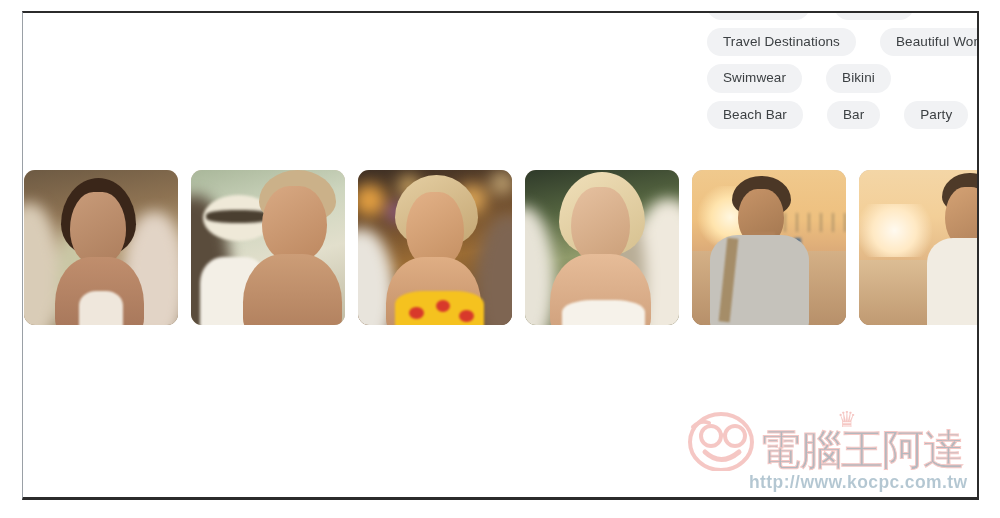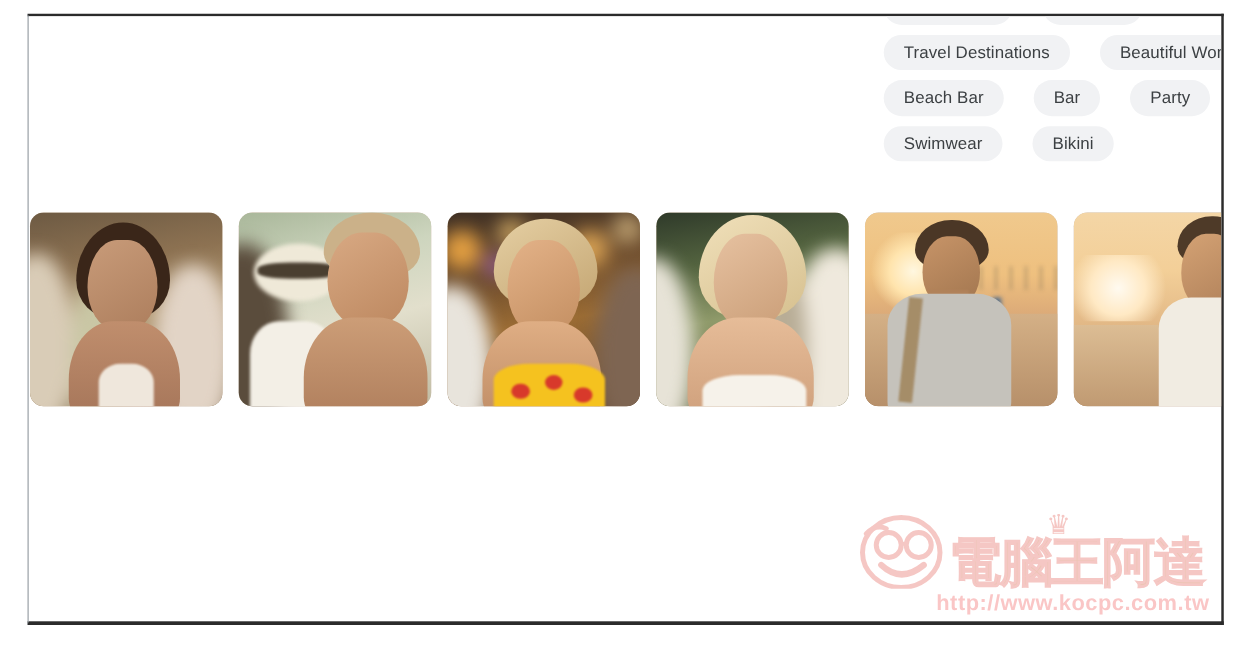--- a/index.html
+++ b/index.html
@@ -216,31 +216,31 @@
   }
   #wm-row { display:flex; align-items:flex-end; gap:4px; }
   #wm-face {
     position: relative;
     width: 68px; height: 62px;
     flex: 0 0 auto;
   }
   #wm-cjk {
     font-family: "DejaVu Sans", sans-serif;
     font-size: 42px;
-    font-weight: bold;
-    color: #c2410c;
+    font-weight: normal;
+    color: #0f172a;
     line-height: 1;
     letter-spacing: -1px;
     -webkit-text-stroke: 1px #e04a3f;
   }
   #wm-url {
     font-family: "Liberation Sans", sans-serif;
     font-size: 17.5px;
     font-weight: bold;
-    color: #ef4444;
+    color: #0c4a6e;
     letter-spacing: .4px;
     margin-left: 62px;
     margin-top: 1px;
   }
   #wm-crown {
     position: absolute;
     left: 150px; top: 2px;
     font-size: 22px;
     color: #e04a3f;
     line-height: 1;
@@ -257,27 +257,27 @@
       <div id="tag-panel">
         <div class="tag-row">
           <button class="tag-pill">Satisfaction</button>
           <button class="tag-pill">Tourism</button>
         </div>
         <div class="tag-row">
           <button class="tag-pill">Travel Destinations</button>
           <button class="tag-pill">Beautiful Woman</button>
         </div>
         <div class="tag-row">
+          <button class="tag-pill">Swimwear</button>
+          <button class="tag-pill">Bikini</button>
+        </div>
+        <div class="tag-row">
           <button class="tag-pill">Beach Bar</button>
           <button class="tag-pill">Bar</button>
           <button class="tag-pill">Party</button>
-        </div>
-        <div class="tag-row">
-          <button class="tag-pill">Swimwear</button>
-          <button class="tag-pill">Bikini</button>
         </div>
       </div>
 
       <div id="image-strip">
 
         <div class="thumb t1" title="Brunette woman at beach bar">
           <div class="scene">
             <div class="bg"></div>
             <div class="blurlayer">
               <div class="figure f1"></div>

